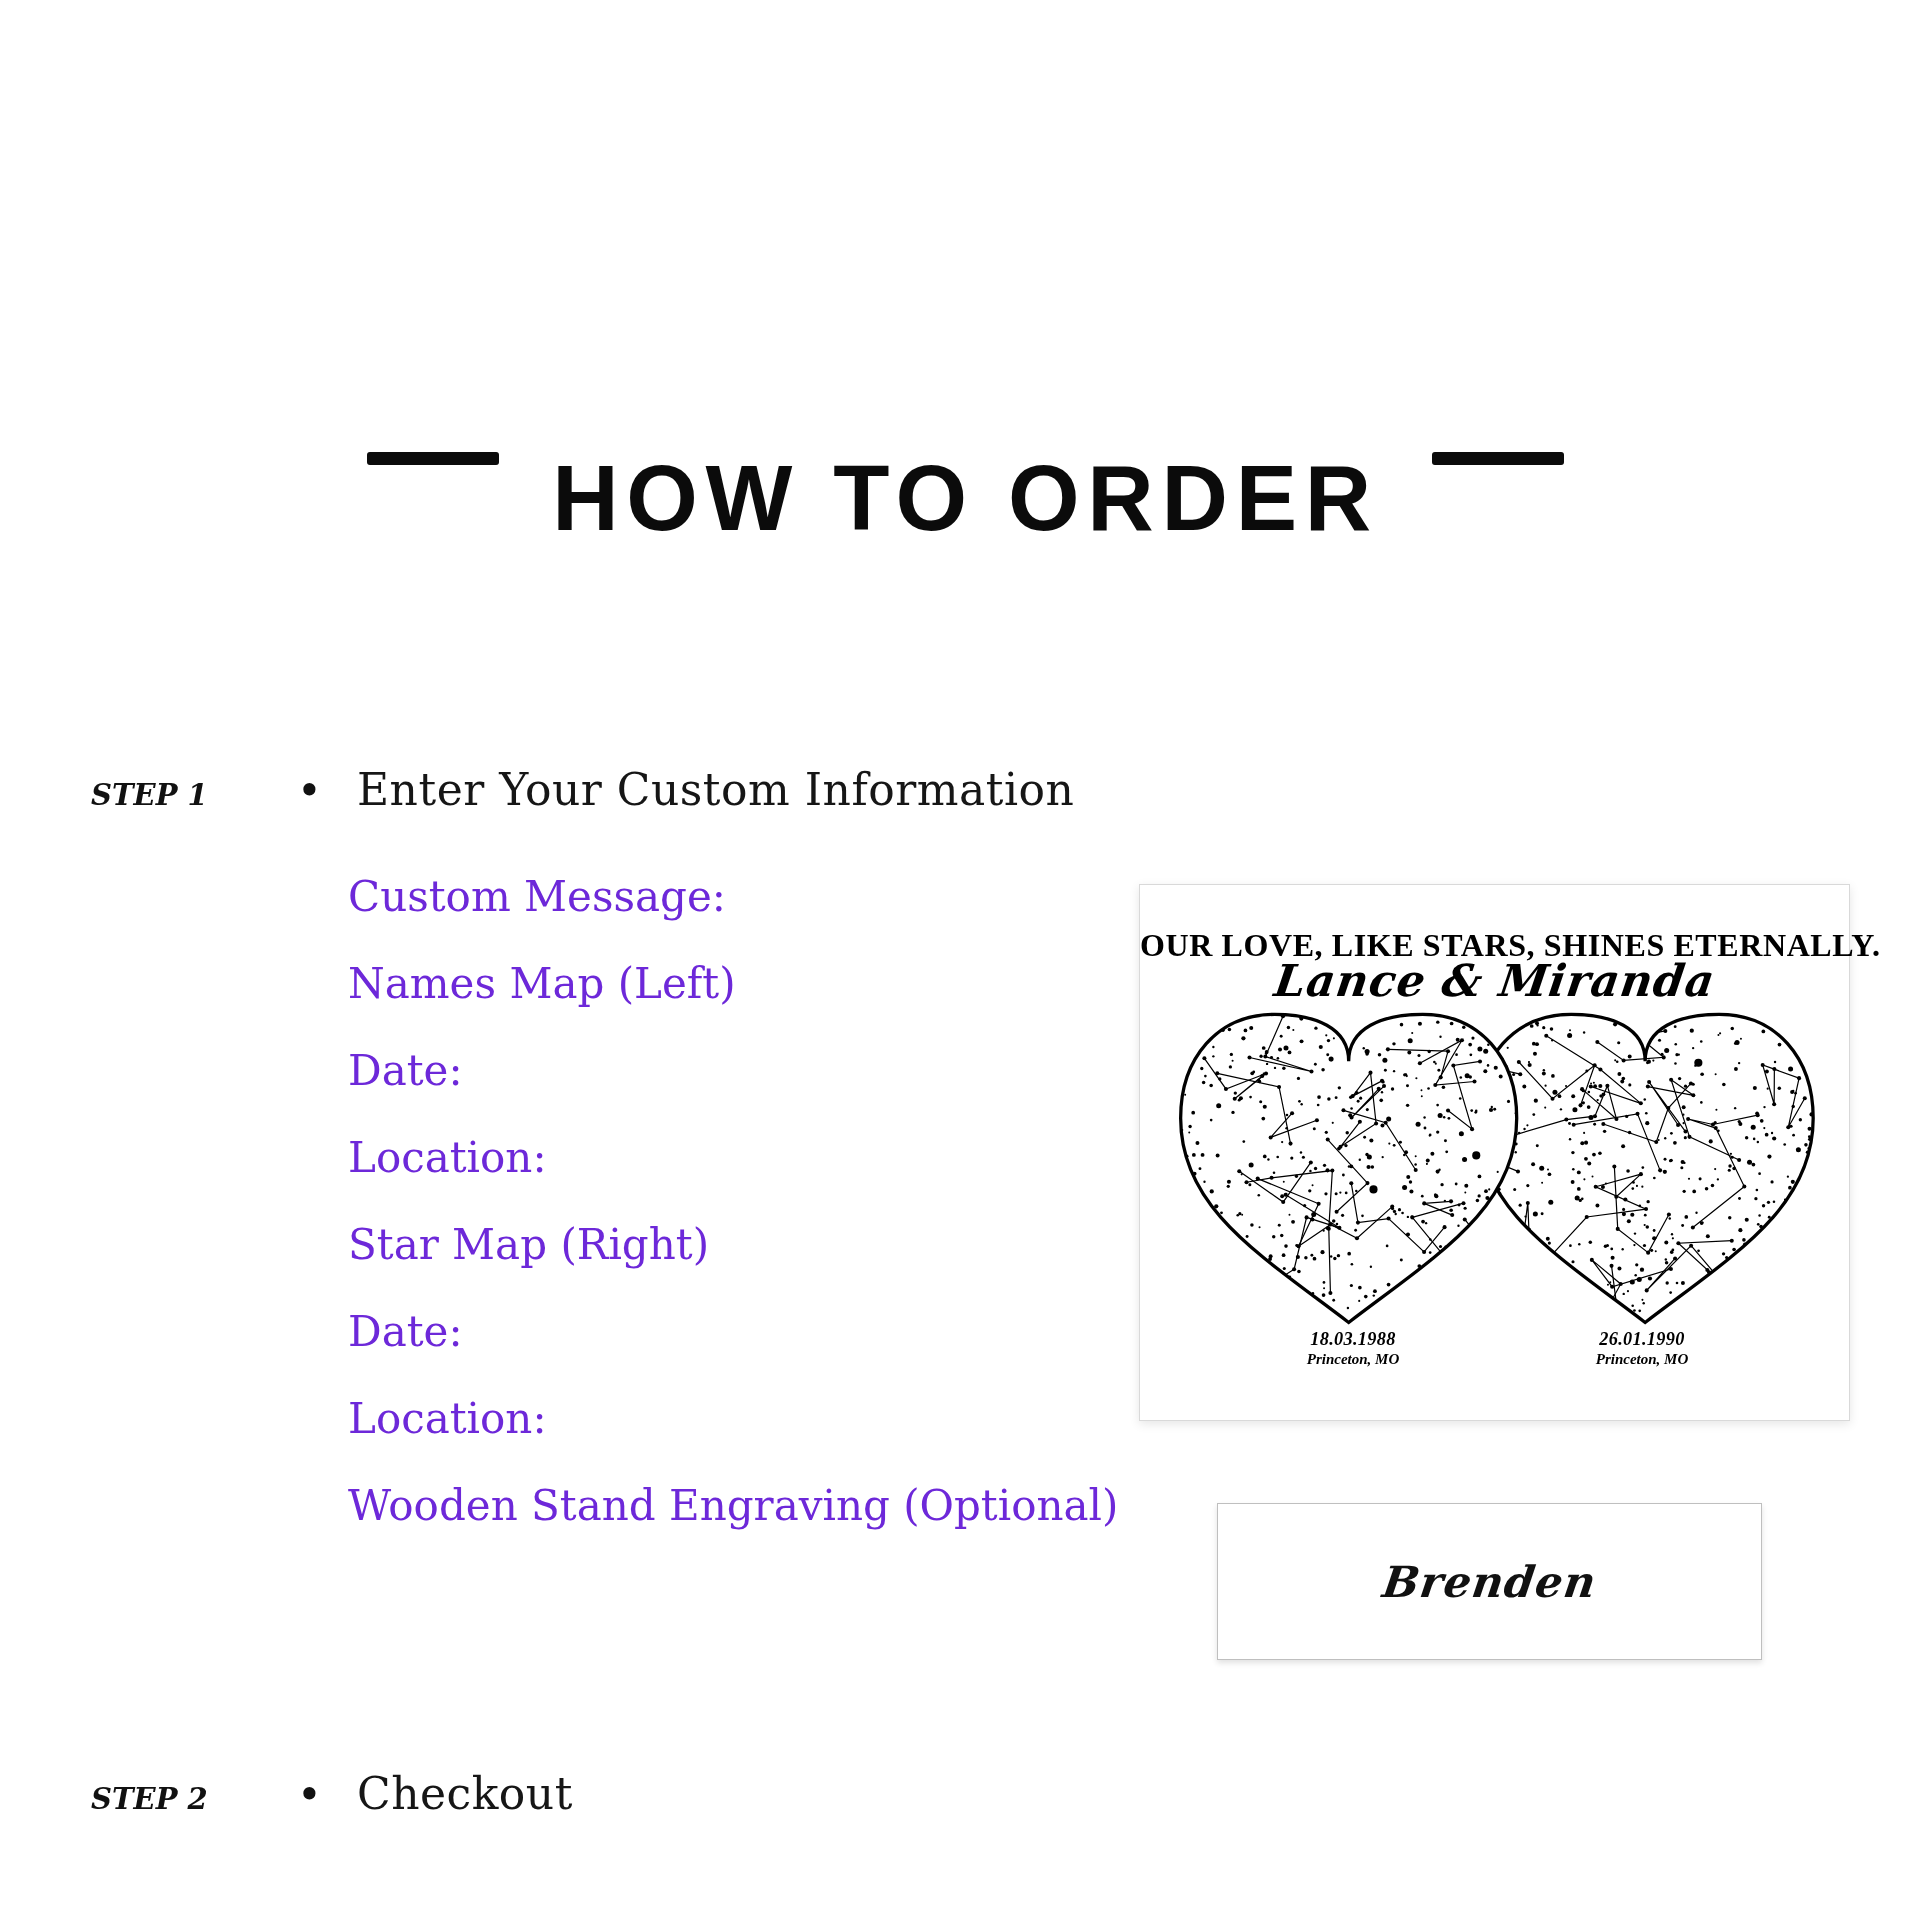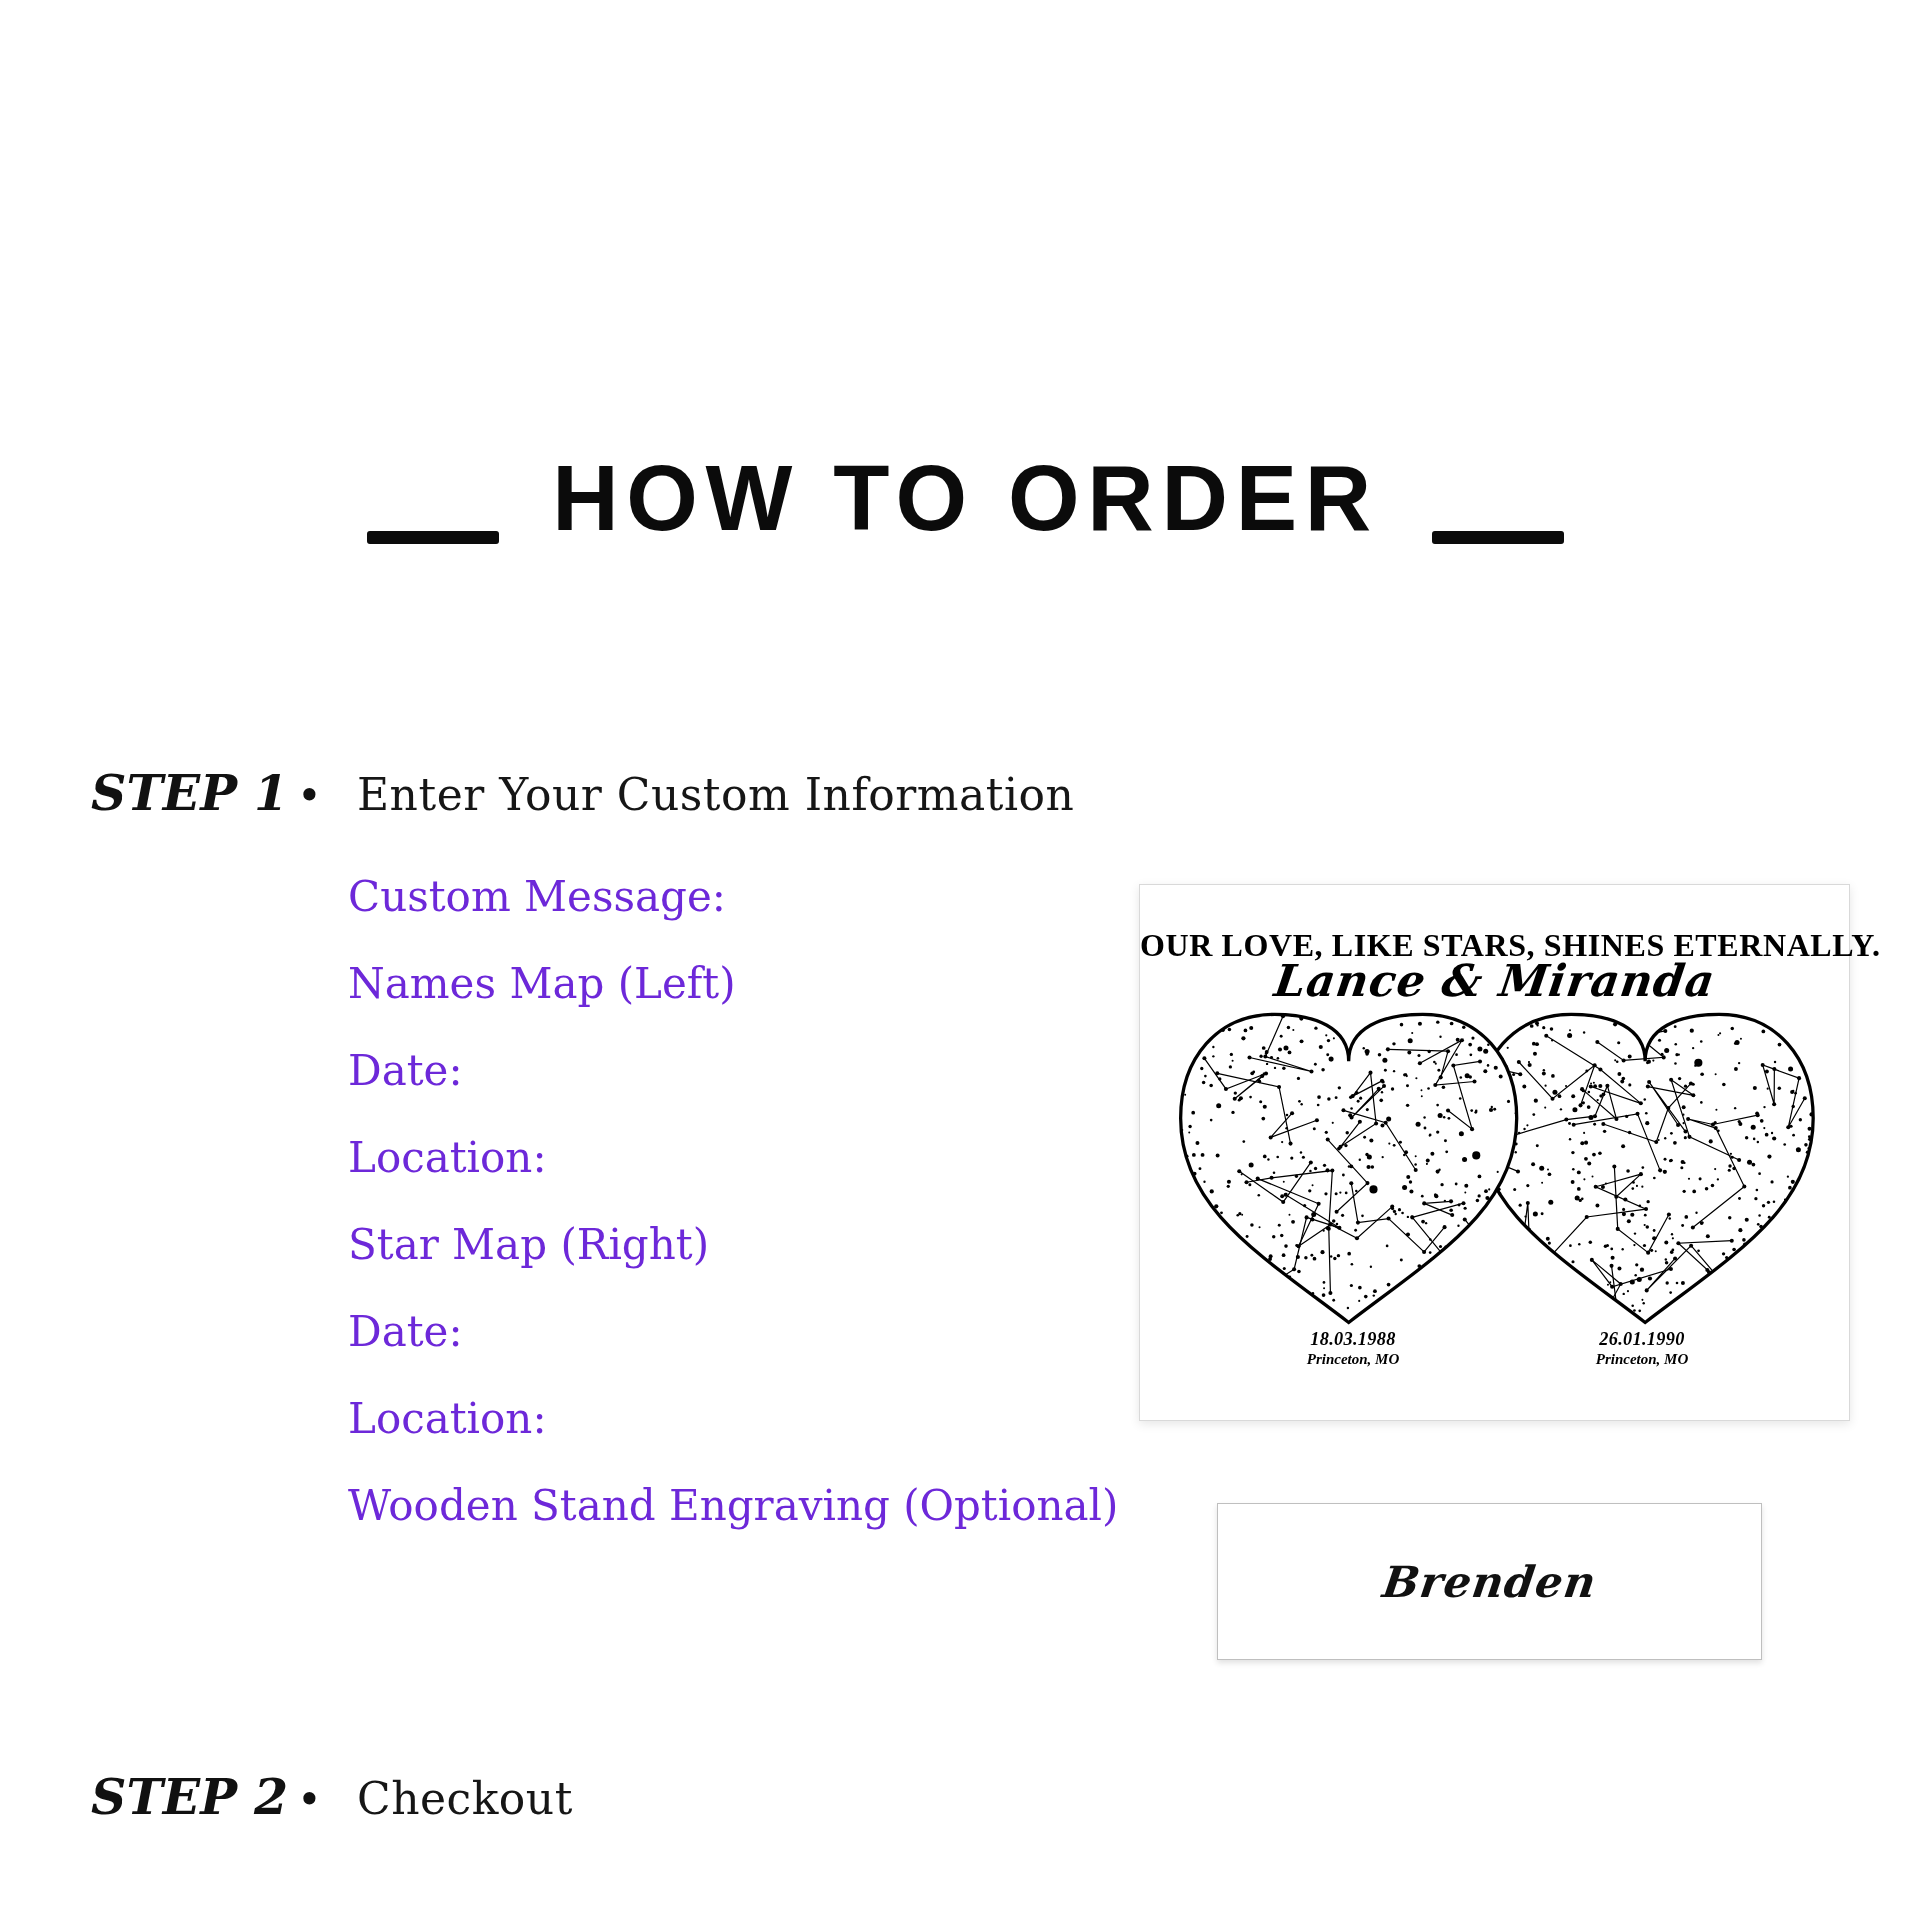--- a/index.html
+++ b/index.html
@@ -1,30 +1,30 @@
 <!DOCTYPE html>
 <html><head>
 <meta charset="utf-8">
 <style>
   html,body{margin:0;padding:0;background:#ffffff;}
   .page{position:relative;width:1931px;height:1931px;background:#ffffff;overflow:hidden;
         font-family:"DejaVu Serif","Liberation Serif",serif;color:#141414;}
 
   
   .title-row{position:absolute;top:452px;left:0;width:100%;
-             display:flex;align-items:flex-end;justify-content:center;gap:53px;}
+             display:flex;align-items:flex-start;justify-content:center;gap:53px;}
   .dash{width:132px;height:12.6px;background:#0b0b0b;border-radius:2.9px;flex:none;}
   .title{margin:0;font-family:"Liberation Sans","DejaVu Sans",sans-serif;font-weight:700;
          font-size:92px;line-height:1;letter-spacing:7.7px;color:#0b0b0b;white-space:nowrap;}
 
   
   .step-row{position:absolute;left:91px;display:flex;align-items:baseline;white-space:nowrap;}
   .step1{top:764px;}
   .step2{top:1740px;margin-top:28px;}
-  .step-label{font-weight:700;font-style:italic;font-size:49px;width:206px;flex:none;color:#111;}
+  .step-label{font-weight:700;font-style:italic;font-size:29px;width:206px;flex:none;color:#111;}
   .step-bullet{font-size:42px;width:60px;flex:none;color:#111;}
   .step-heading{font-size:44px;letter-spacing:0.5px;color:#161616;}
 
   
   .fields{position:absolute;left:348px;top:871px;margin:0;padding:0;list-style:none;}
   .fields li{height:87px;font-size:42px;line-height:52px;color:#6d28d9;white-space:nowrap;}
 
   
   .card{position:absolute;left:1139px;top:884px;width:709px;height:535px;background:#fff;
         border:1px solid #d9d9d9;box-shadow:0 2.9px 9.7px rgba(0,0,0,0.10);}

